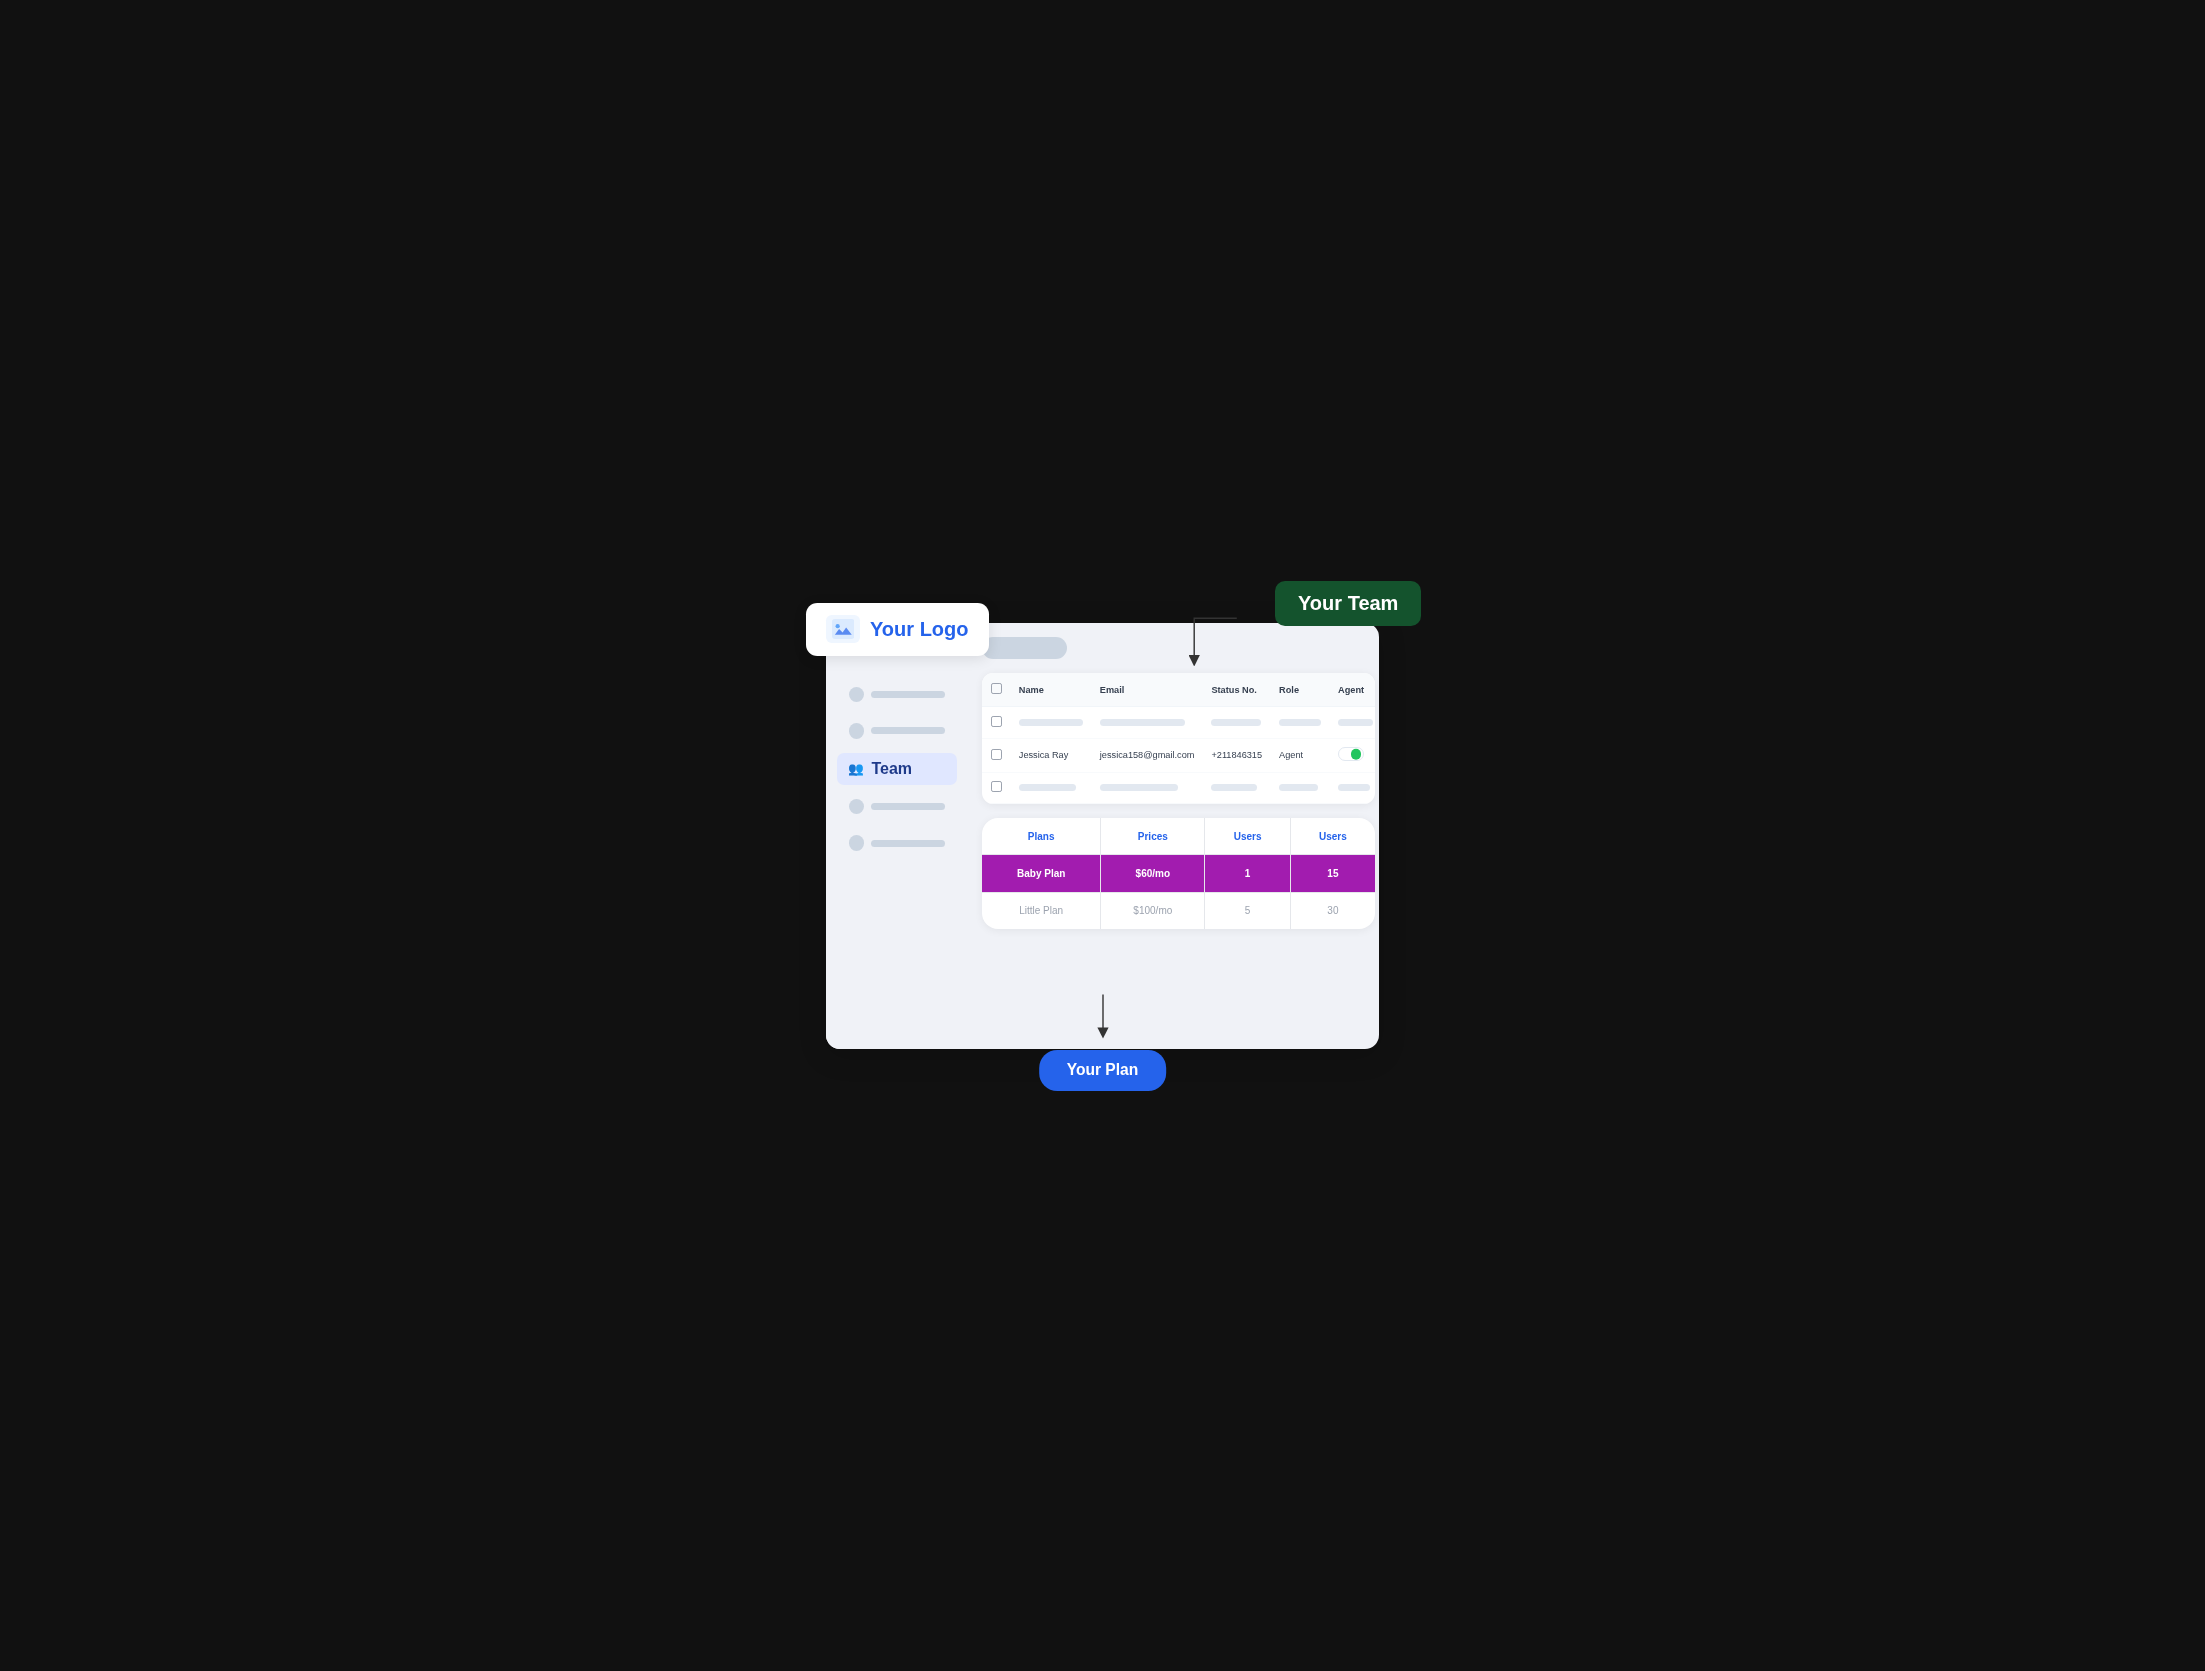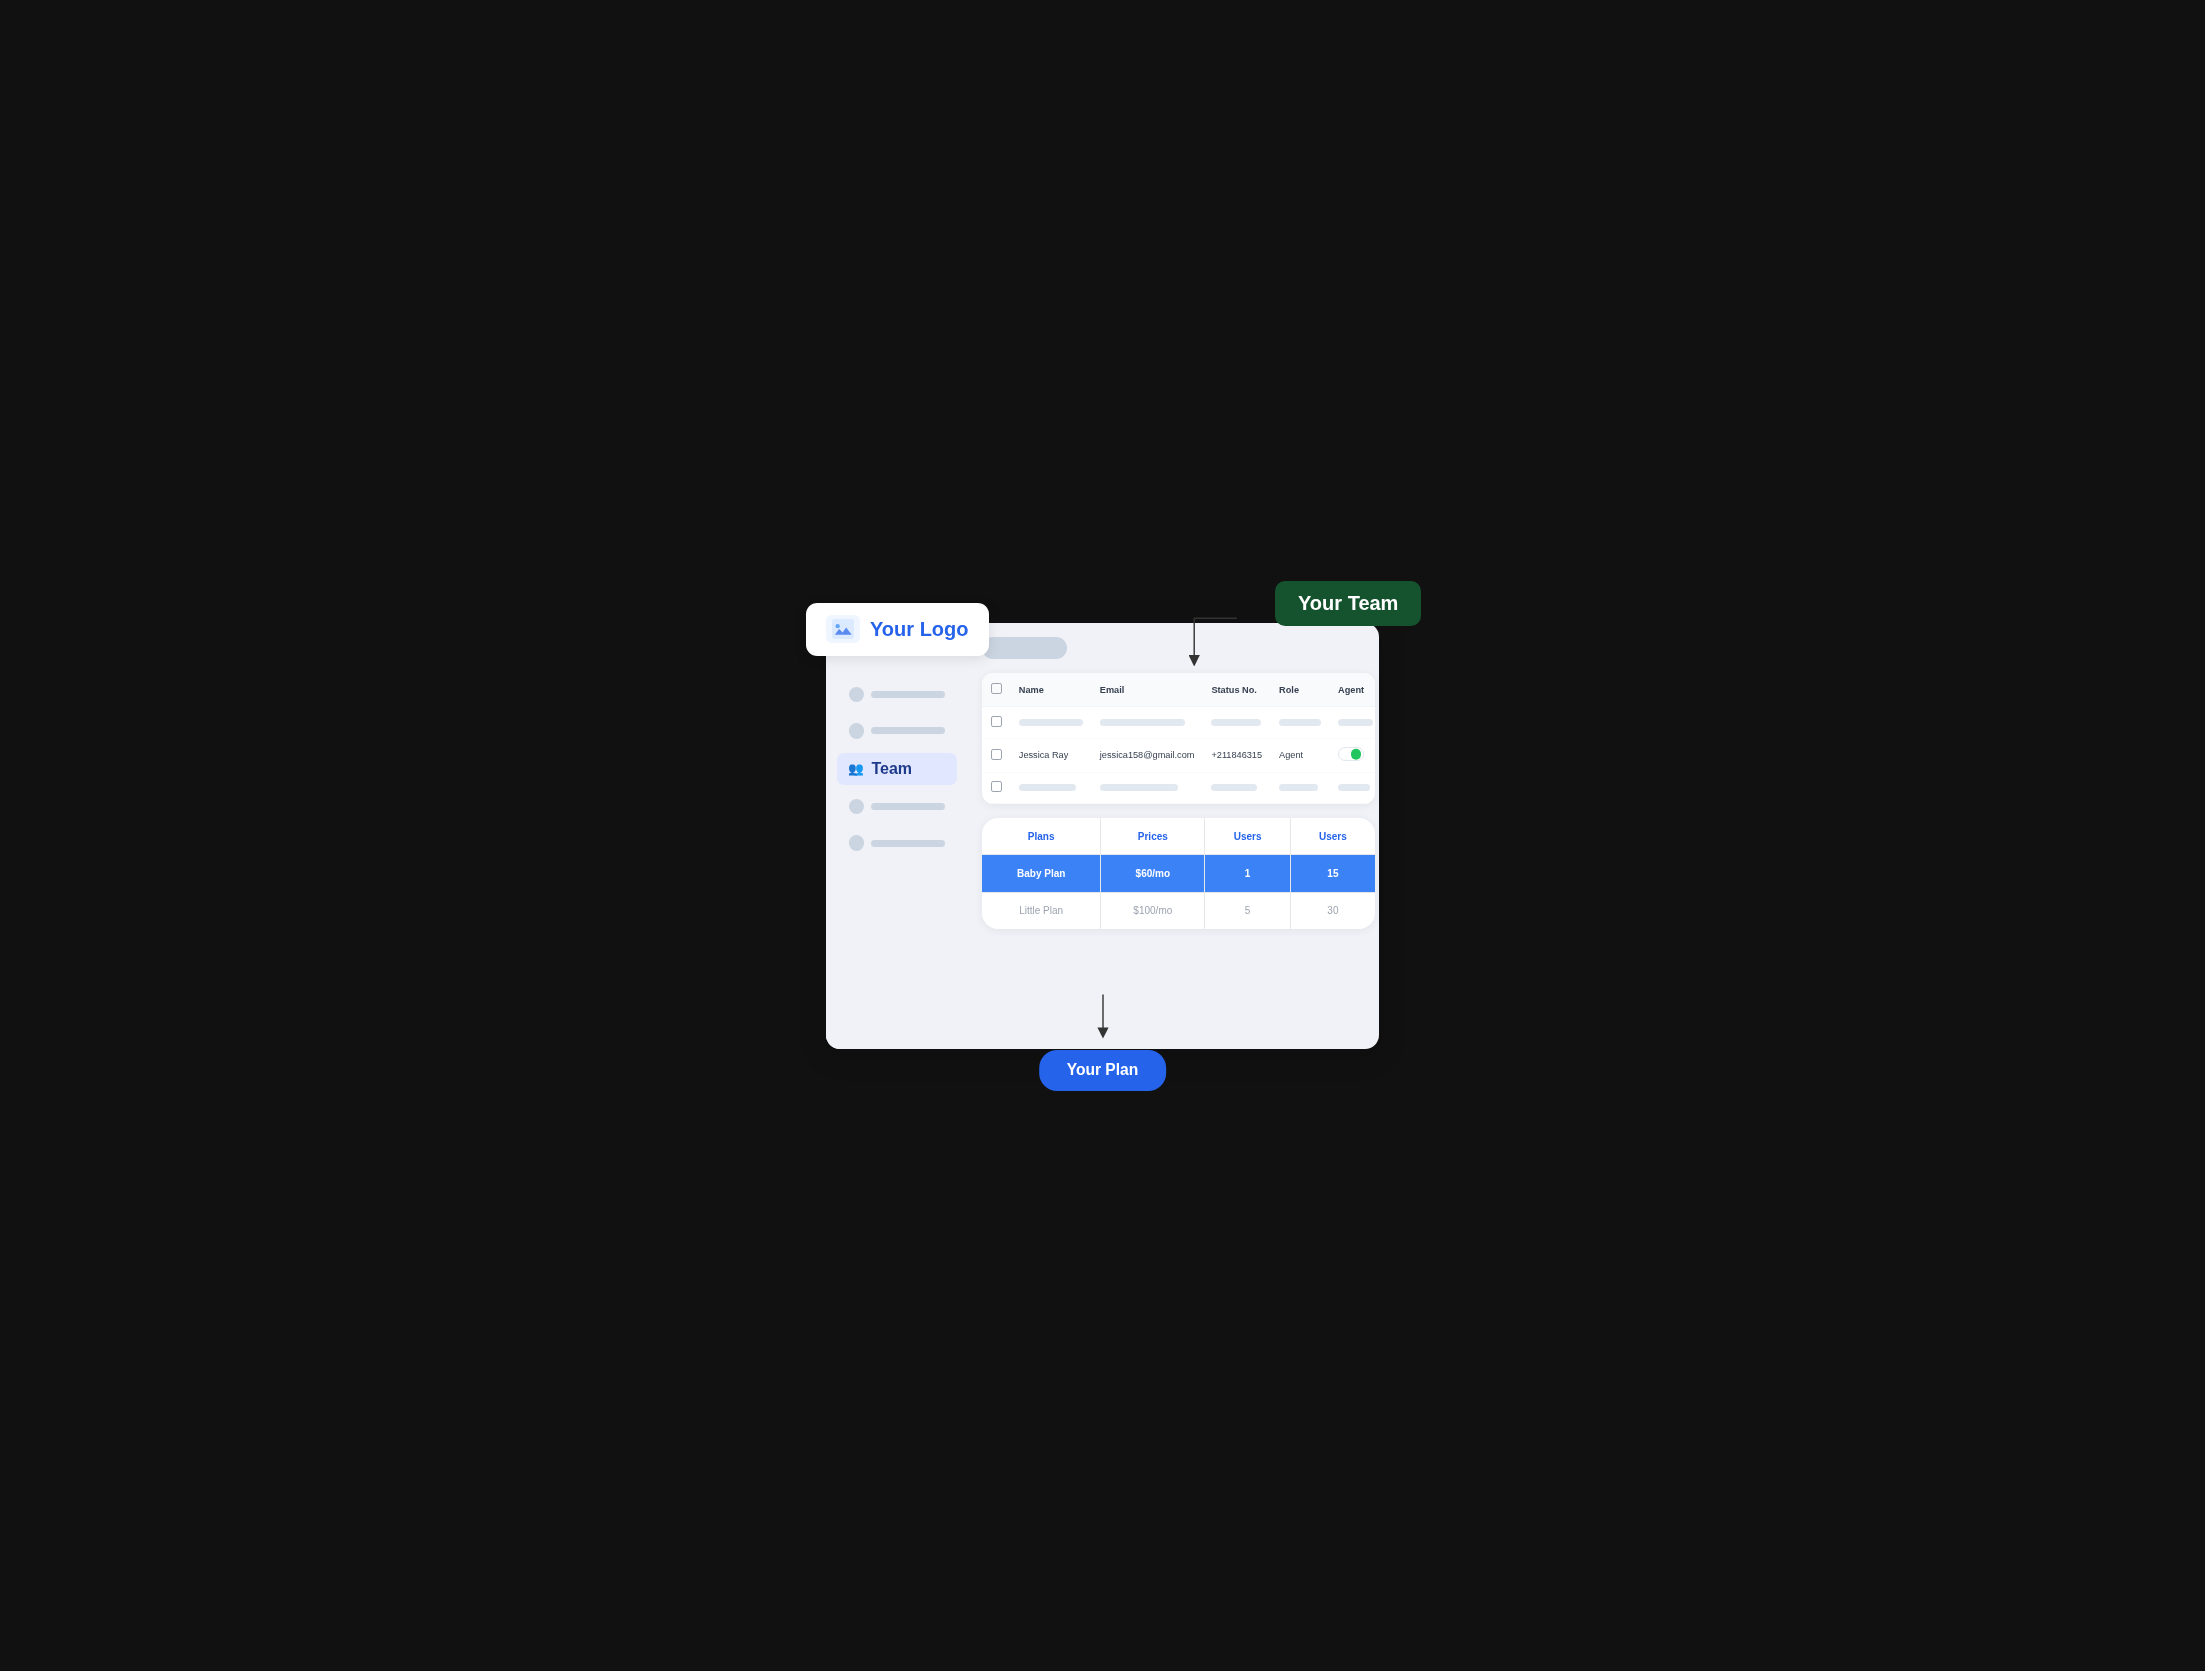--- a/index.html
+++ b/index.html
@@ -300,21 +300,21 @@
       text-align: center;
       border-right: 0.7px solid #E5E7EB;
       border-top: 0.7px solid #E5E7EB;
     }
 
     .plans-table td:last-child {
       border-right: none;
     }
 
     .plan-row-active td {
-      background: #3b82f6;
+      background: #a21caf;
       color: #fff;
       font-weight: 600;
     }
 
     .plan-row-inactive td {
       color: #9CA3AF;
     }
 
     
     .plan-row-active {

